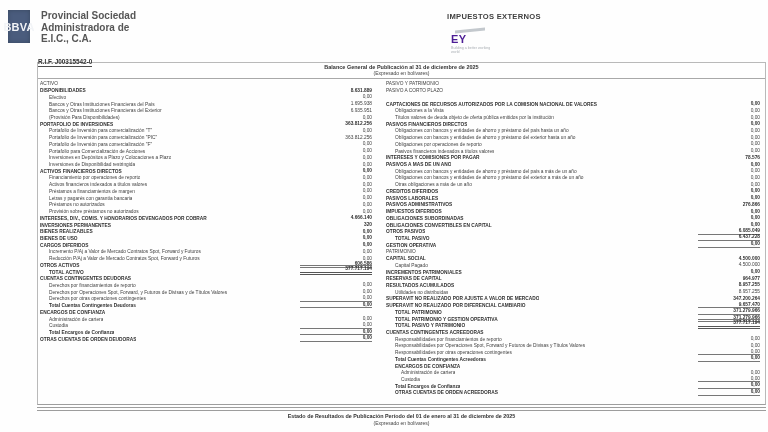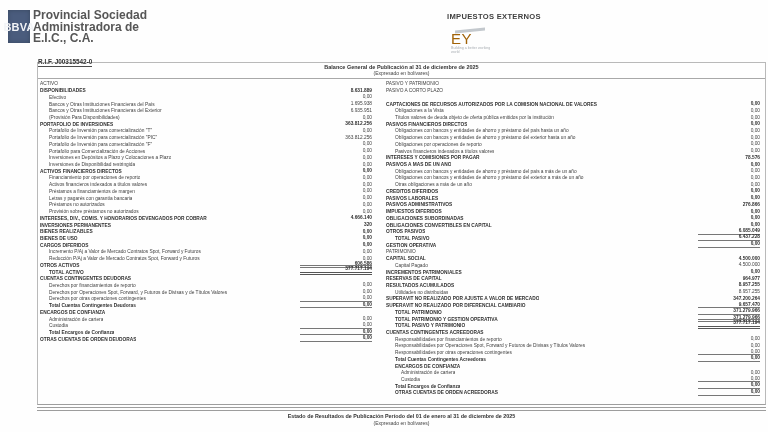--- a/index.html
+++ b/index.html
@@ -4,25 +4,25 @@
 <style>
   html,body{margin:0;padding:0;width:768px;height:432px;overflow:hidden;background:#ffffff;
             font-family:"Liberation Sans",sans-serif;color:#3d3d3d;}
   .page{position:relative;width:768px;height:432px;background:#fefefe;}
 
   
   .hdr{display:flex;align-items:flex-start;padding:10px 0 0 8px;}
   .logo{width:22px;height:33px;background:#4a5c7d;color:#f2f4f7;font-weight:bold;
         display:flex;align-items:center;justify-content:center;font-size:11px;letter-spacing:.2px;
         box-shadow:inset 0 0 4px #39485f;}
-  .company{margin-left:3px;font-weight:bold;color:#565656;font-size:12px;line-height:11.5px;}
+  .company{margin-left:11px;font-weight:bold;color:#565656;font-size:10px;line-height:11.5px;}
   .aud{position:absolute;left:447px;top:12px;font-weight:bold;font-size:7.6px;color:#3f3f3f;letter-spacing:.3px;}
   .ey{position:absolute;left:451px;top:29px;width:60px;}
   .ey-beam{width:30px;height:2.5px;background:#c3c8cd;transform:skewY(-6deg);margin-left:4px;}
-  .ey-mark{font-size:15px;font-weight:400;color:#a16207;line-height:14px;letter-spacing:.5px;}
+  .ey-mark{font-size:11px;font-weight:700;color:#4c1d95;line-height:14px;letter-spacing:.5px;}
   .ey-tag{font-size:3.6px;color:#abb0b5;line-height:4.2px;width:42px;}
 
   
   .rif-row{margin:5px 0 0 38px;height:10px;}
   .rif{font-size:6.4px;font-weight:bold;color:#333;border-bottom:1px solid #4a4a4a;padding-bottom:1px;}
 
   
   .sheet{margin:2px 2px 0 37px;border:1px solid #b9b9b9;border-bottom:1px solid #9d9d9d;}
   .tb{border-bottom:1px solid #a8a8a8;text-align:center;padding:1.5px 0 2px 0;}
   .t1{font-size:5.5px;font-weight:bold;color:#333;}

